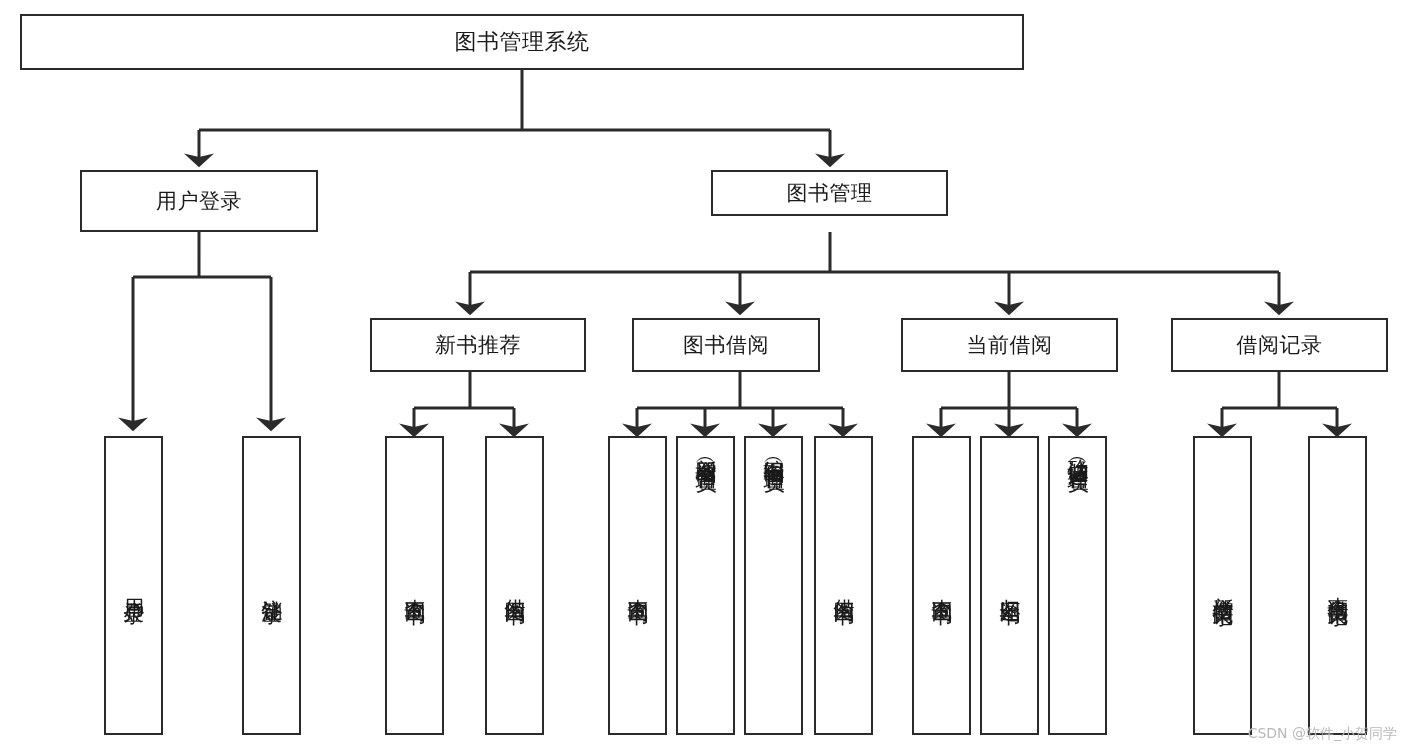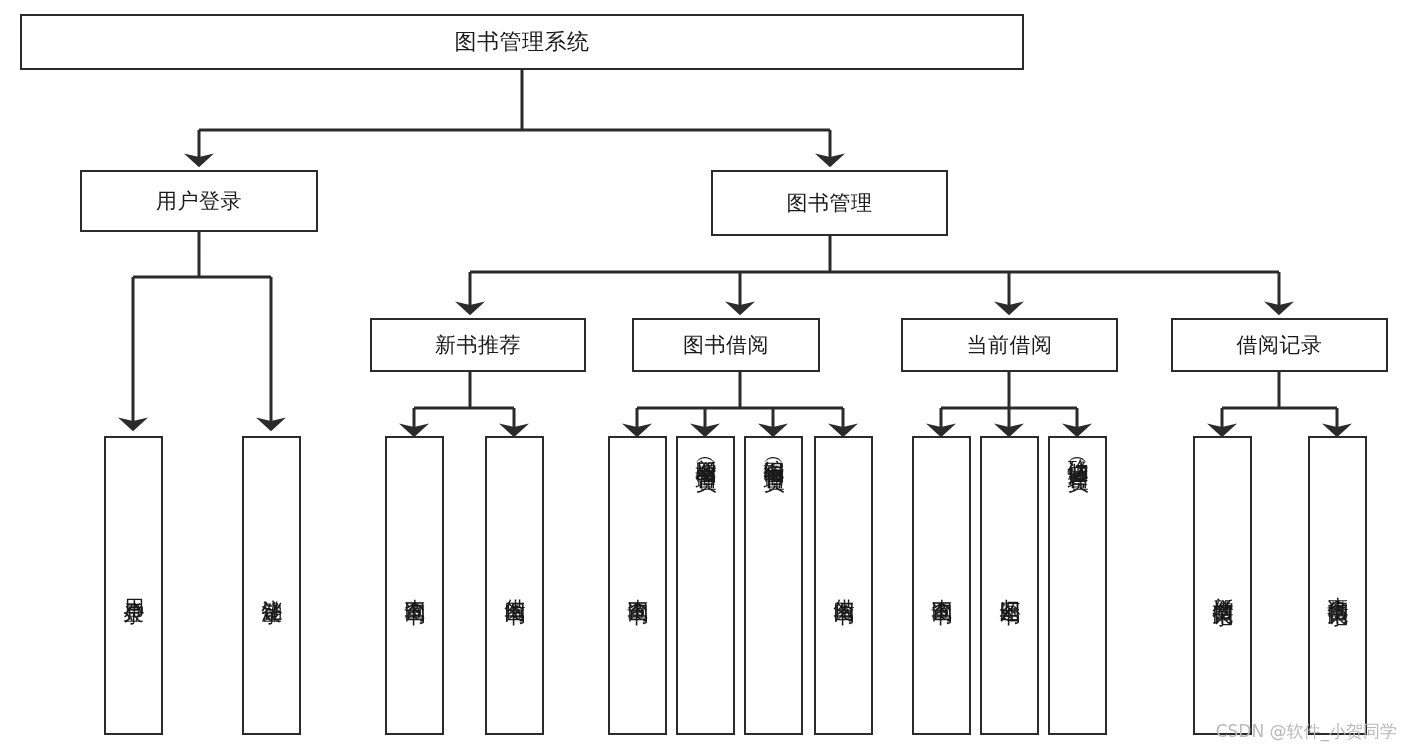--- a/index.html
+++ b/index.html
@@ -68,21 +68,21 @@
     max-height: 100%;
   }
   
   .node.vert.tall-text {
     align-items: flex-start;
   }
   #watermark {
     position: absolute;
     right: 8px;
     bottom: 4px;
-    font-size: 17px;
+    font-size: 14px;
     color: #b9b9b9;
     white-space: nowrap;
     user-select: none;
   }
 </style>
 </head>
 <body>
 
 <div id="diagram-canvas">
 
@@ -137,21 +137,21 @@
   </svg>
 
   <div class="node horiz root" style="left:20px; top:14px; width:1004px; height:56px;">
     <span class="node-label">图书管理系统</span>
   </div>
 
   <div class="node horiz" style="left:80px; top:170px; width:238px; height:62px;">
     <span class="node-label">用户登录</span>
   </div>
 
-  <div class="node horiz" style="left:711px; top:170px; width:237px; height:66px;">
+  <div class="node horiz" style="left:711px; top:170px; width:237px; height:46px;">
     <span class="node-label">图书管理</span>
   </div>
 
   <div class="node horiz" style="left:362px; top:318px; width:216px; height:54px;margin-left:8px;">
     <span class="node-label">新书推荐</span>
   </div>
 
   <div class="node horiz" style="left:632px; top:318px; width:188px; height:54px;">
     <span class="node-label">图书借阅</span>
   </div>

